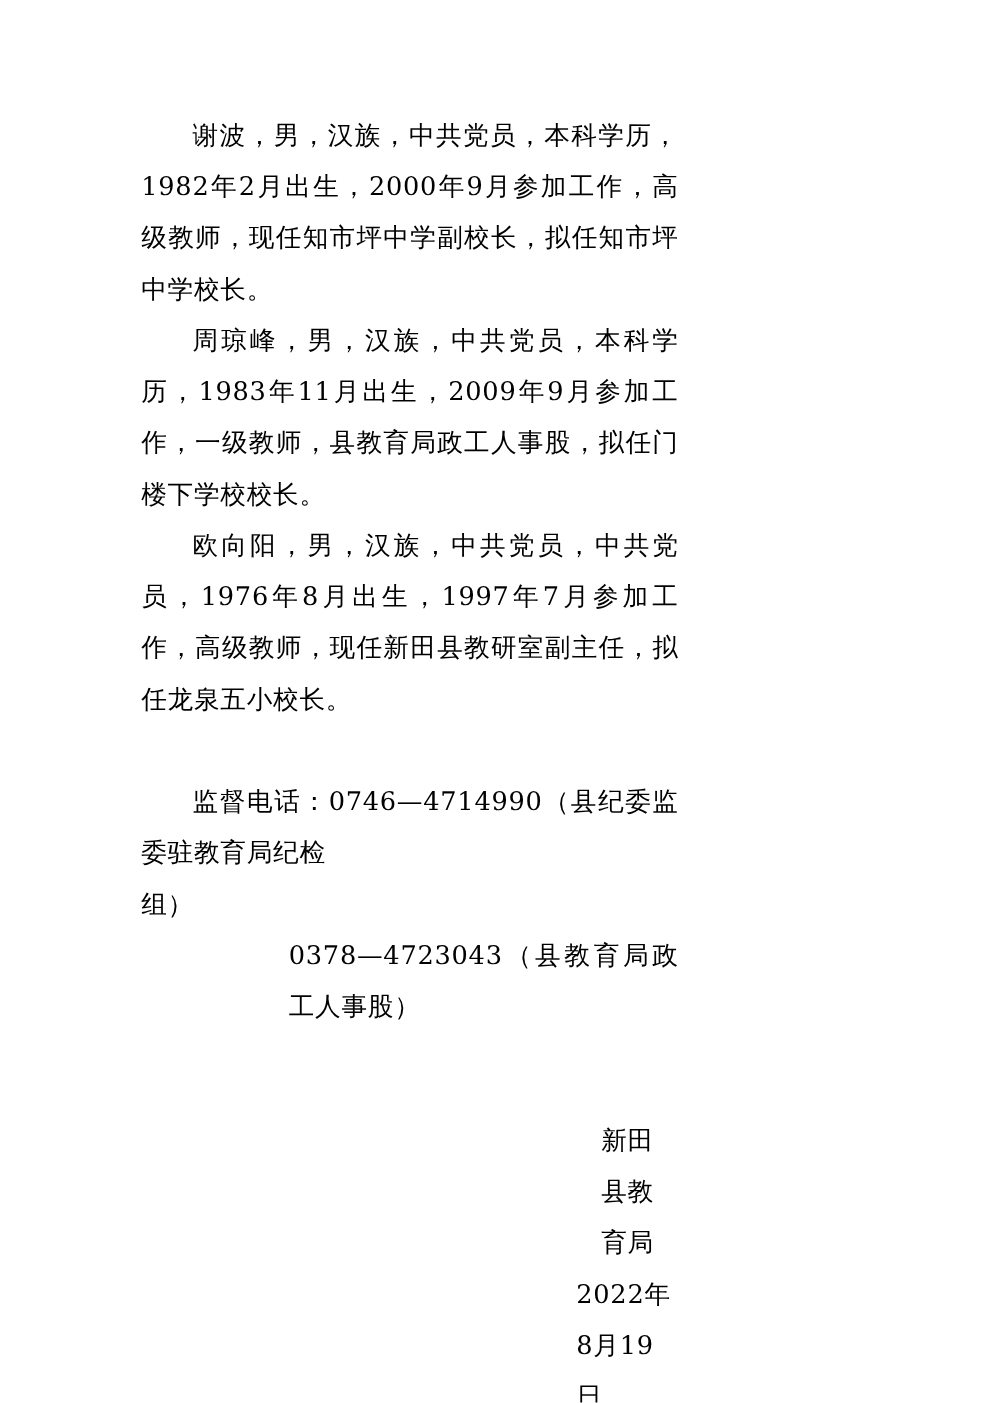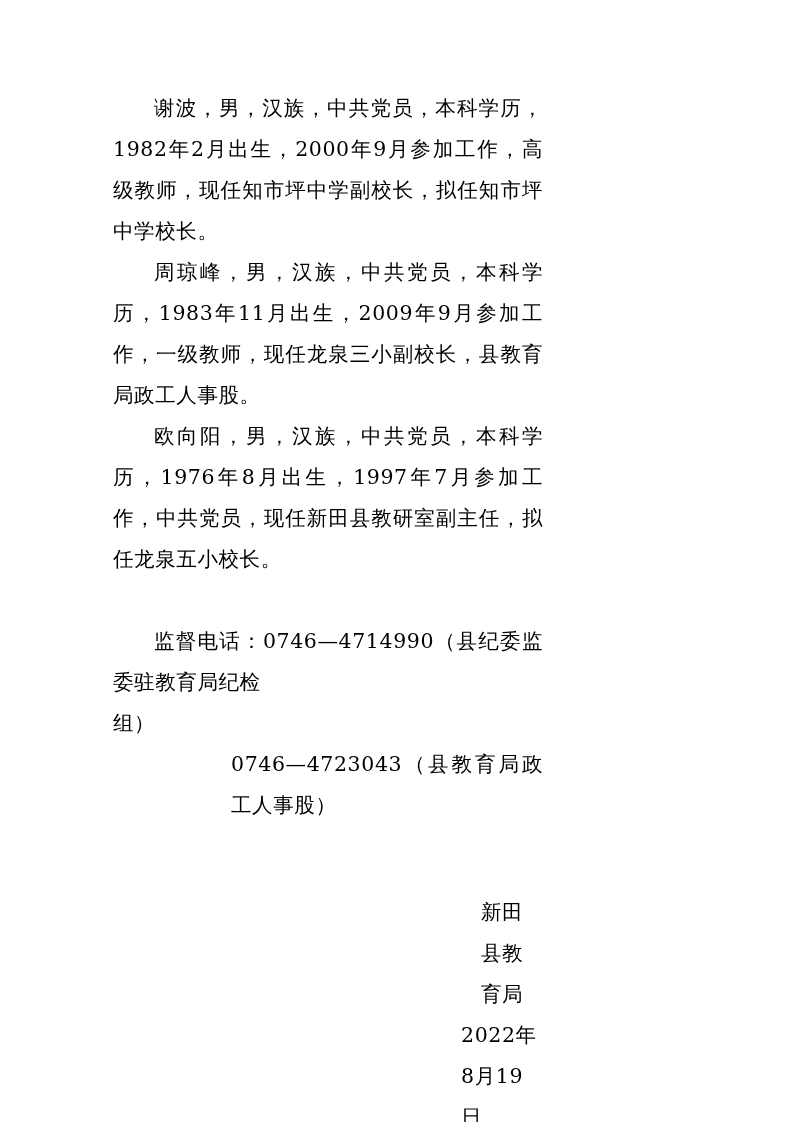--- a/index.html
+++ b/index.html
@@ -59,28 +59,28 @@
     padding-left: 348px;
   }
 </style>
 </head>
 <body>
 
 <div class="page">
   <div class="doc-body">
 
     <p class="para">谢波，男，汉族，中共党员，本科学历，1982年2月出生，2000年9月参加工作，高级教师，现任知市坪中学副校长，拟任知市坪中学校长。</p>
-    <p class="para">周琼峰，男，汉族，中共党员，本科学历，1983年11月出生，2009年9月参加工作，一级教师，现任龙泉三小副校长，县教育局政工人事股。</p>
-    <p class="para">欧向阳，男，汉族，中共党员，本科学历，1976年8月出生，1997年7月参加工作，中共党员，现任新田县教研室副主任，拟任龙泉五小校长。</p>
+    <p class="para">周琼峰，男，汉族，中共党员，本科学历，1983年11月出生，2009年9月参加工作，一级教师，县教育局政工人事股，拟任门楼下学校校长。</p>
+    <p class="para">欧向阳，男，汉族，中共党员，中共党员，1976年8月出生，1997年7月参加工作，高级教师，现任新田县教研室副主任，拟任龙泉五小校长。</p>
 
     <div class="spacer-block"></div>
 
     <p class="info-line">监督电话：0746—4714990（县纪委监委驻教育局纪检</p>
     <p class="info-cont">组）</p>
-    <p class="phone-line-2">0746—4723043（县教育局政工人事股）</p>
+    <p class="phone-line-2">0378—4723043（县教育局政工人事股）</p>
 
     <div class="sign-block">
       <p class="sign-org">新田县教育局</p>
       <p class="sign-date">2022年8月19日</p>
     </div>
 
   </div>
 </div>
 
 </body></html>

